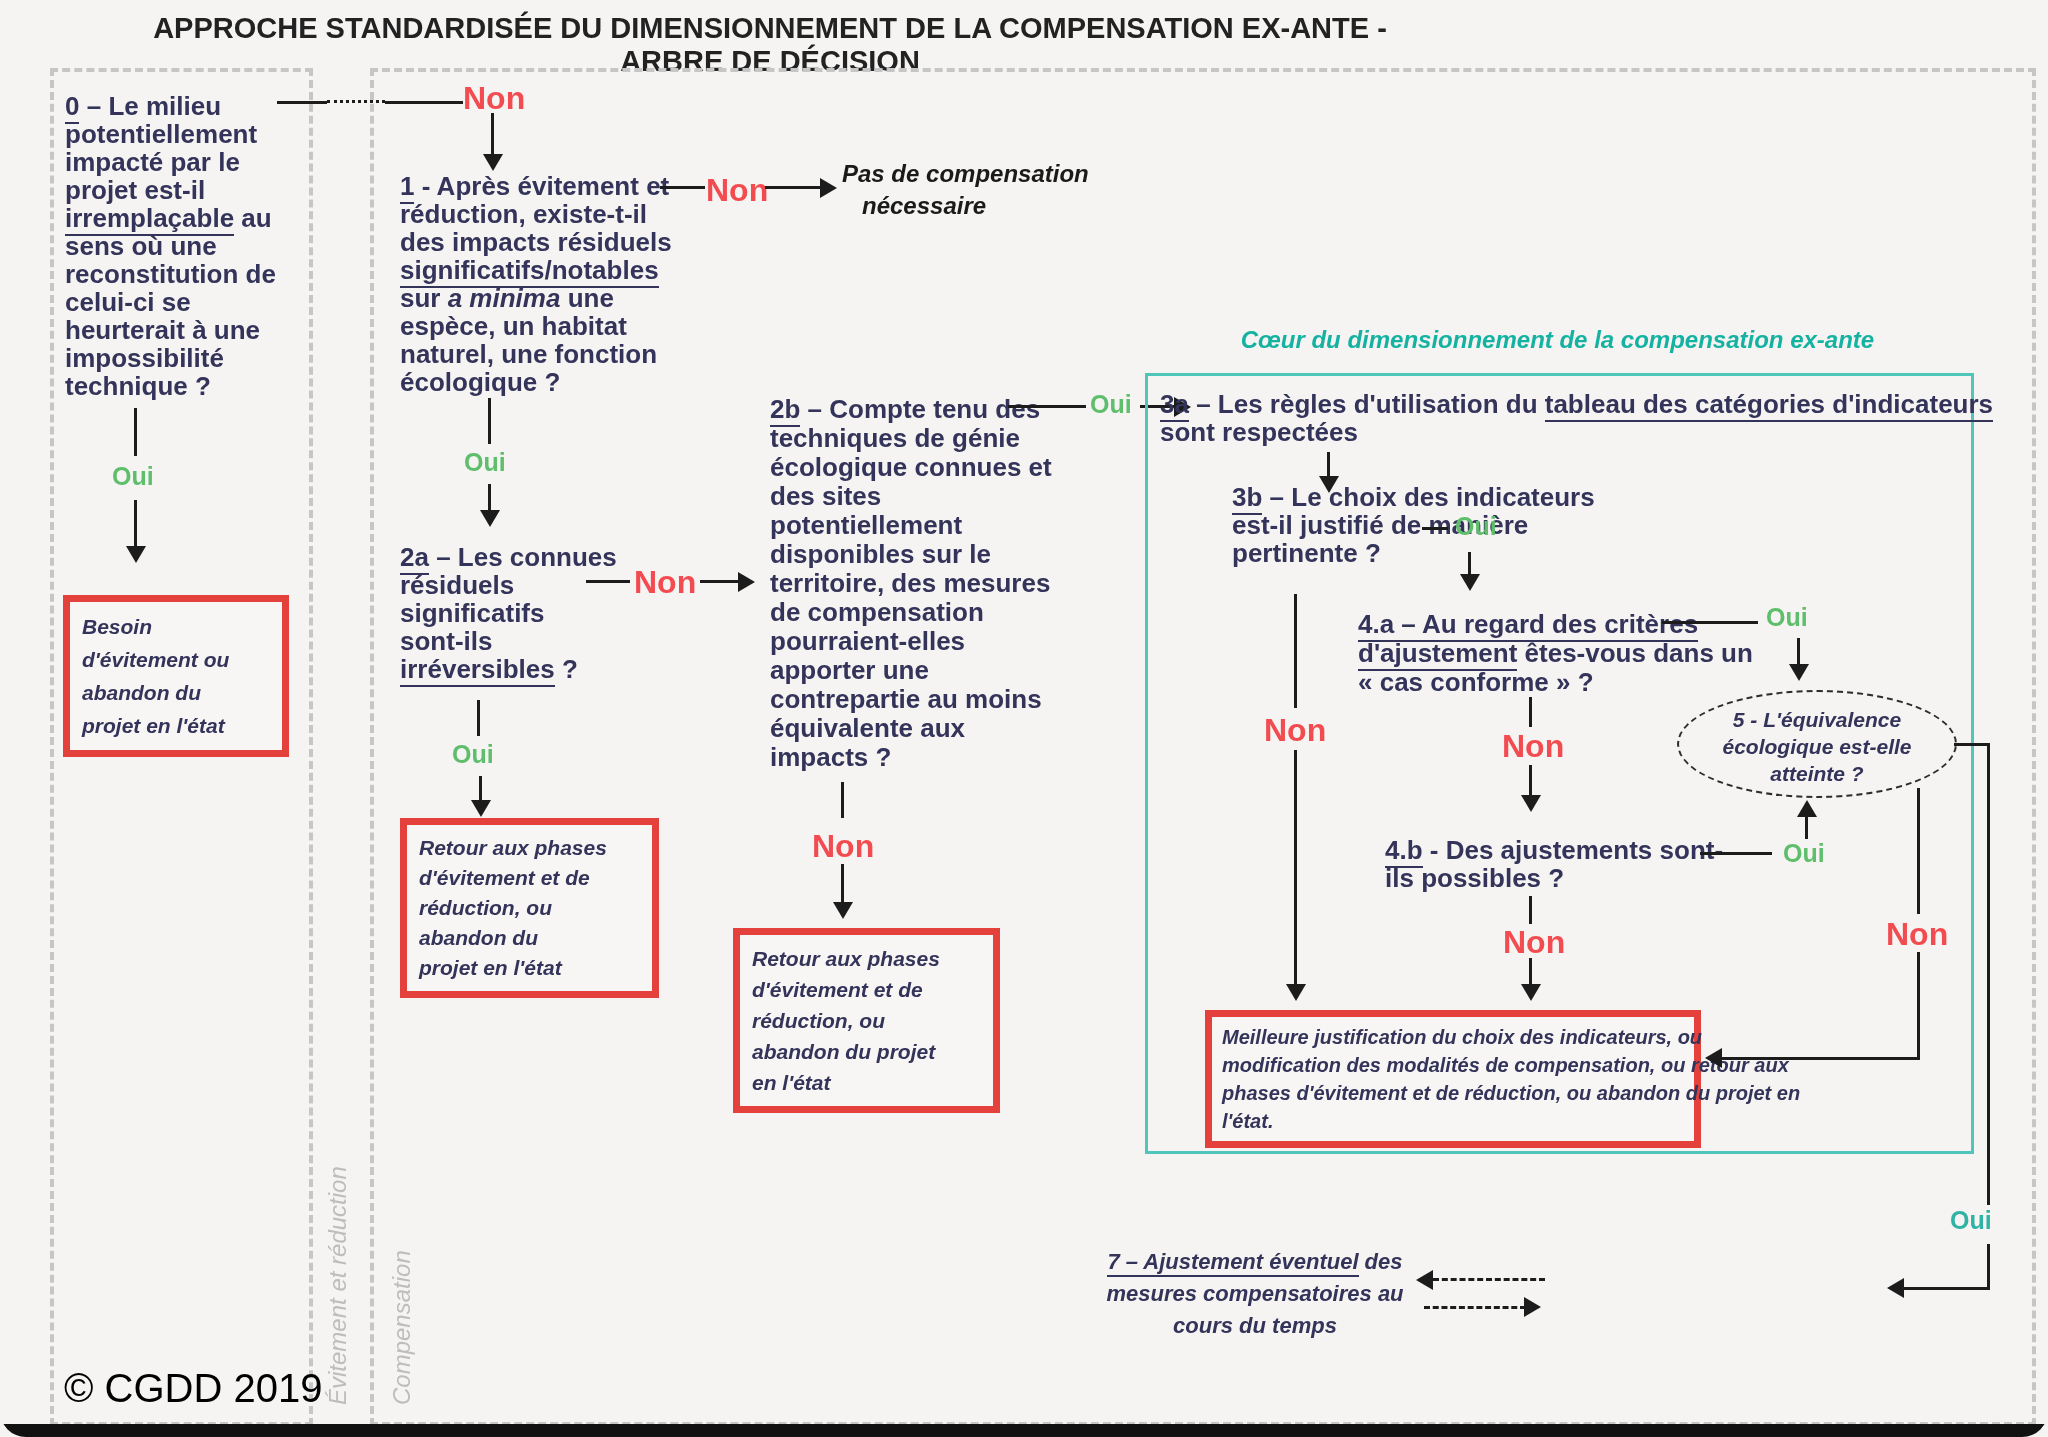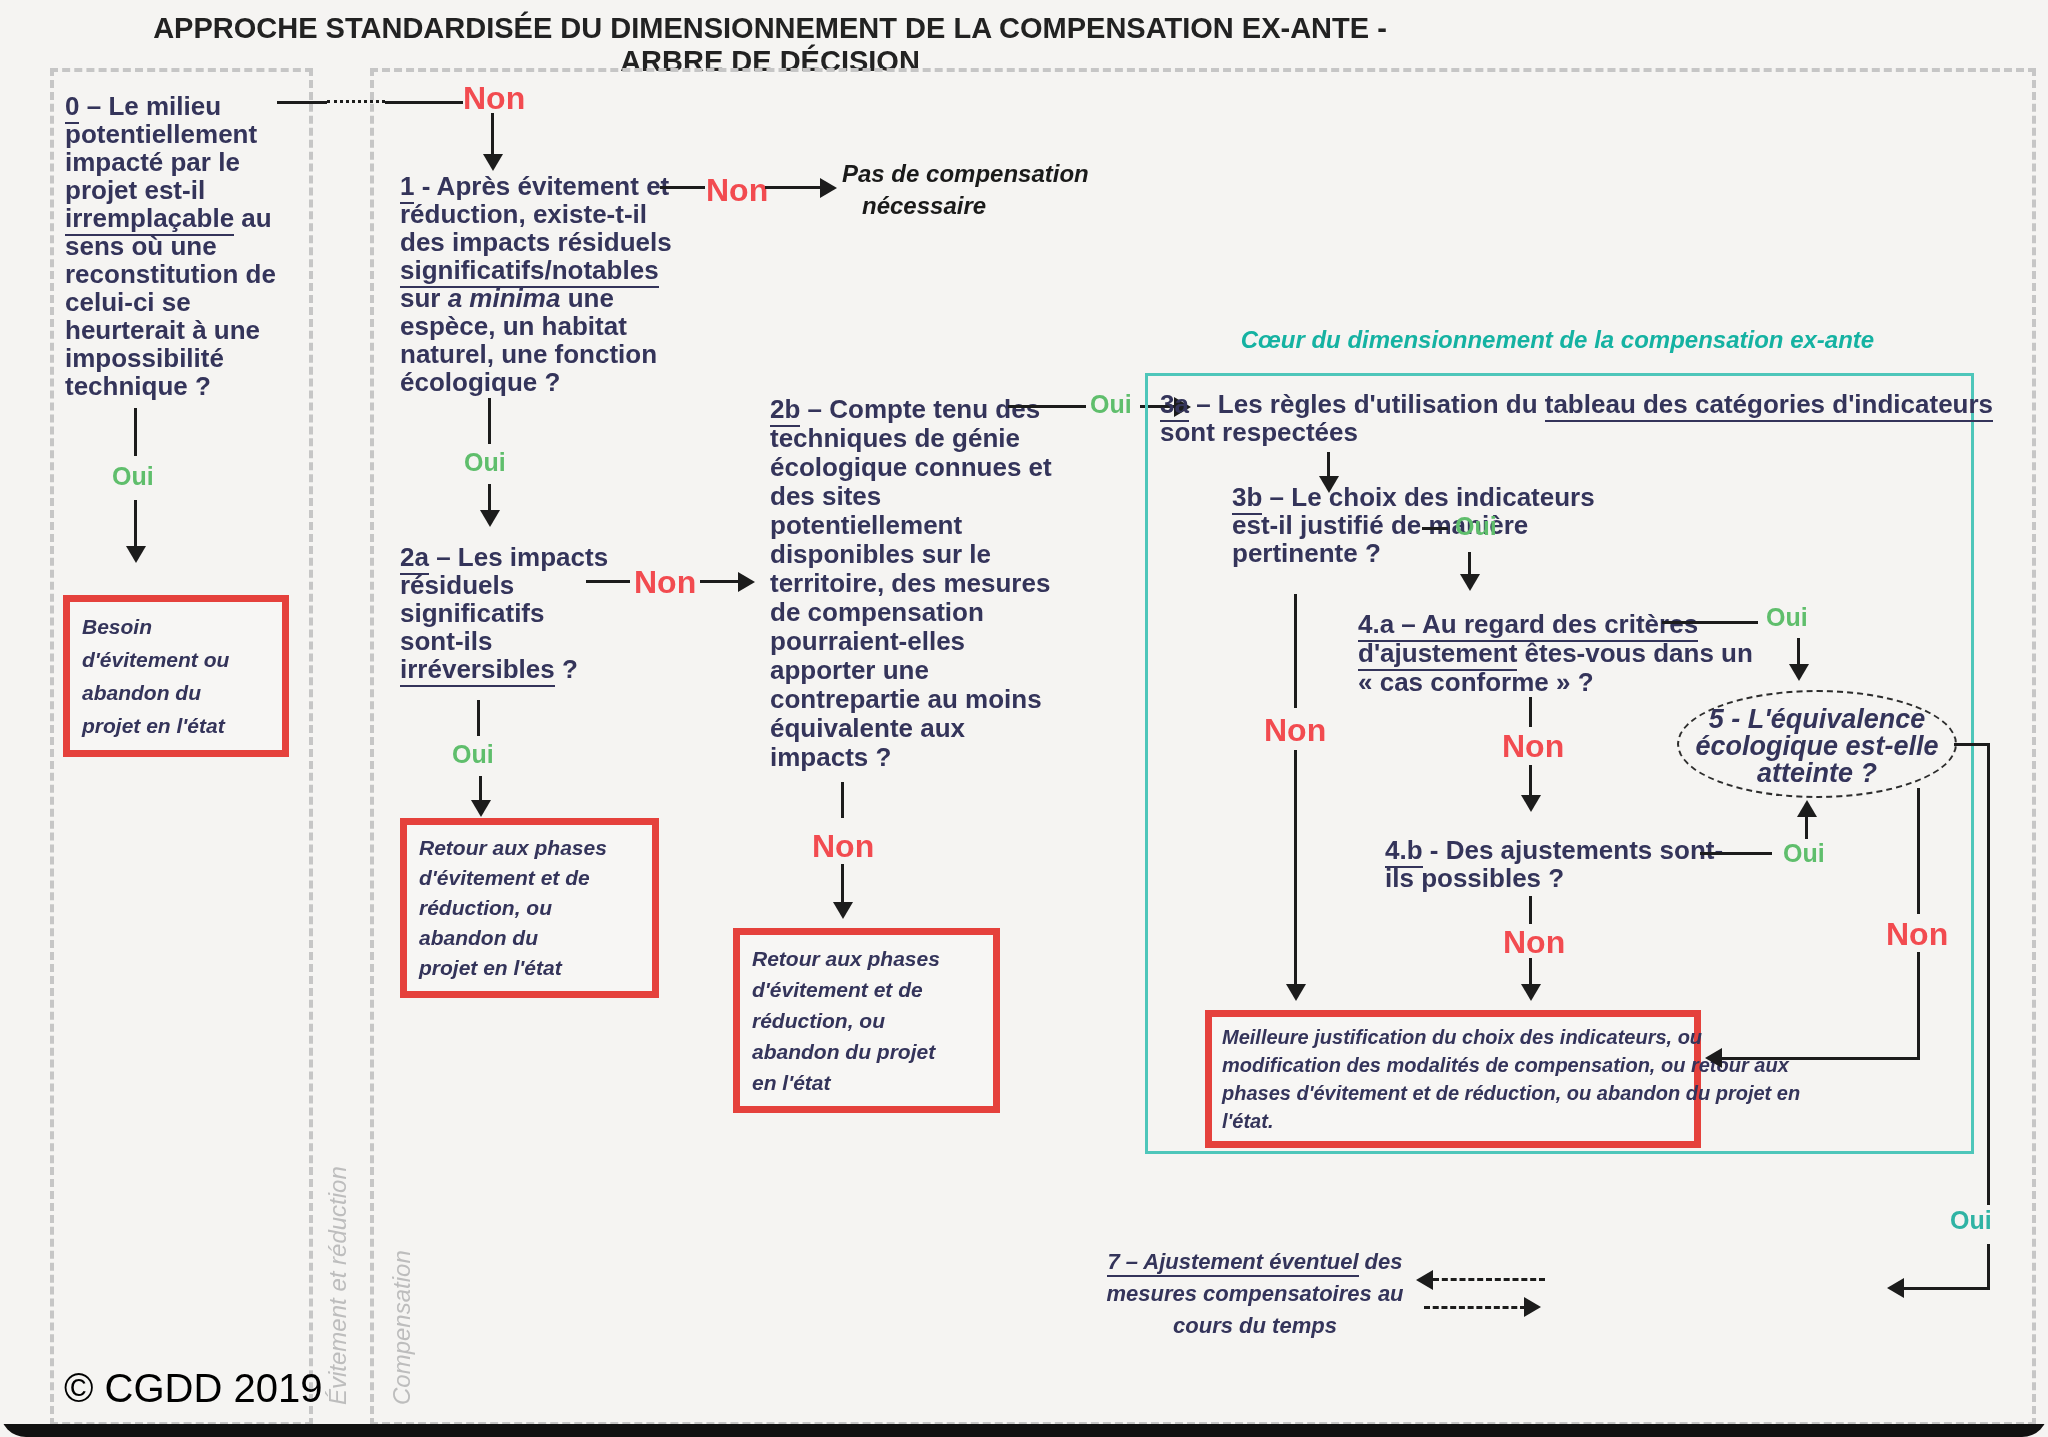--- a/index.html
+++ b/index.html
@@ -28,21 +28,21 @@
   .dash-h{position:absolute;height:0;border-top:3px dashed #1c1c1c;}
   .ah{position:absolute;width:0;height:0;}
   .ah-d{border-left:10px solid transparent;border-right:10px solid transparent;border-top:17px solid #1c1c1c;}
   .ah-u{border-left:10px solid transparent;border-right:10px solid transparent;border-bottom:17px solid #1c1c1c;}
   .ah-r{border-top:10px solid transparent;border-bottom:10px solid transparent;border-left:17px solid #1c1c1c;}
   .ah-l{border-top:10px solid transparent;border-bottom:10px solid transparent;border-right:17px solid #1c1c1c;}
   
   .corebox{position:absolute;border:3px solid #4ec6ba;background:transparent;}
   .core-title{position:absolute;color:#15b2a2;font-weight:bold;font-style:italic;font-size:24px;text-align:center;}
   .ellipse{position:absolute;border:2px dashed #2c2c2c;border-radius:50%;background:#f5f4f2;
-           color:#34345a;font-weight:bold;font-style:italic;font-size:27px;line-height:27px;text-align:center;padding-top:14px;box-sizing:border-box;}
+           color:#34345a;font-weight:bold;font-style:italic;font-size:21px;line-height:27px;text-align:center;padding-top:14px;box-sizing:border-box;}
   .vlabel{position:absolute;writing-mode:vertical-rl;transform:rotate(180deg);color:#bdbdbd;
           font-style:italic;font-size:24px;white-space:nowrap;}
   .title{position:absolute;left:105px;top:12px;width:1330px;text-align:center;
          color:#222;font-weight:bold;font-size:29px;}
   .pasbox{position:absolute;color:#1a1a1a;font-weight:bold;font-style:italic;font-size:24px;line-height:32px;}
   .copyright{position:absolute;left:64px;top:1366px;color:#000;font-size:40px;}
   .blackbar{position:absolute;left:0;top:1424px;width:2048px;height:13px;background:#111;}
 </style>
 </head>
 <body>
@@ -109,21 +109,21 @@
     <div class="ln">Pas de compensation</div>
     <div class="ln" style="padding-left:20px;">nécessaire</div>
   </div>
 
   <div class="vl" style="left:488px;top:398px;height:46px;"></div>
   <div class="oui" style="left:464px;top:448px;">Oui</div>
   <div class="vl" style="left:488px;top:484px;height:28px;"></div>
   <div class="ah ah-d" style="left:480px;top:510px;"></div>
 
   <div class="n" style="left:400px;top:543px;width:220px;">
-    <div class="ln"><span class="u">2a</span><span> – Les impacts</span></div>
+    <div class="ln"><span class="u">2a</span><span> – Les connues</span></div>
     <div class="ln">résiduels</div>
     <div class="ln">significatifs</div>
     <div class="ln">sont-ils</div>
     <div class="ln"><span class="u">irréversibles</span><span> ?</span></div>
   </div>
 
   <div class="hl" style="left:586px;top:580px;width:44px;"></div>
   <div class="non" style="left:634px;top:564px;">Non</div>
   <div class="hl" style="left:700px;top:580px;width:40px;"></div>
   <div class="ah ah-r" style="left:738px;top:572px;"></div>

